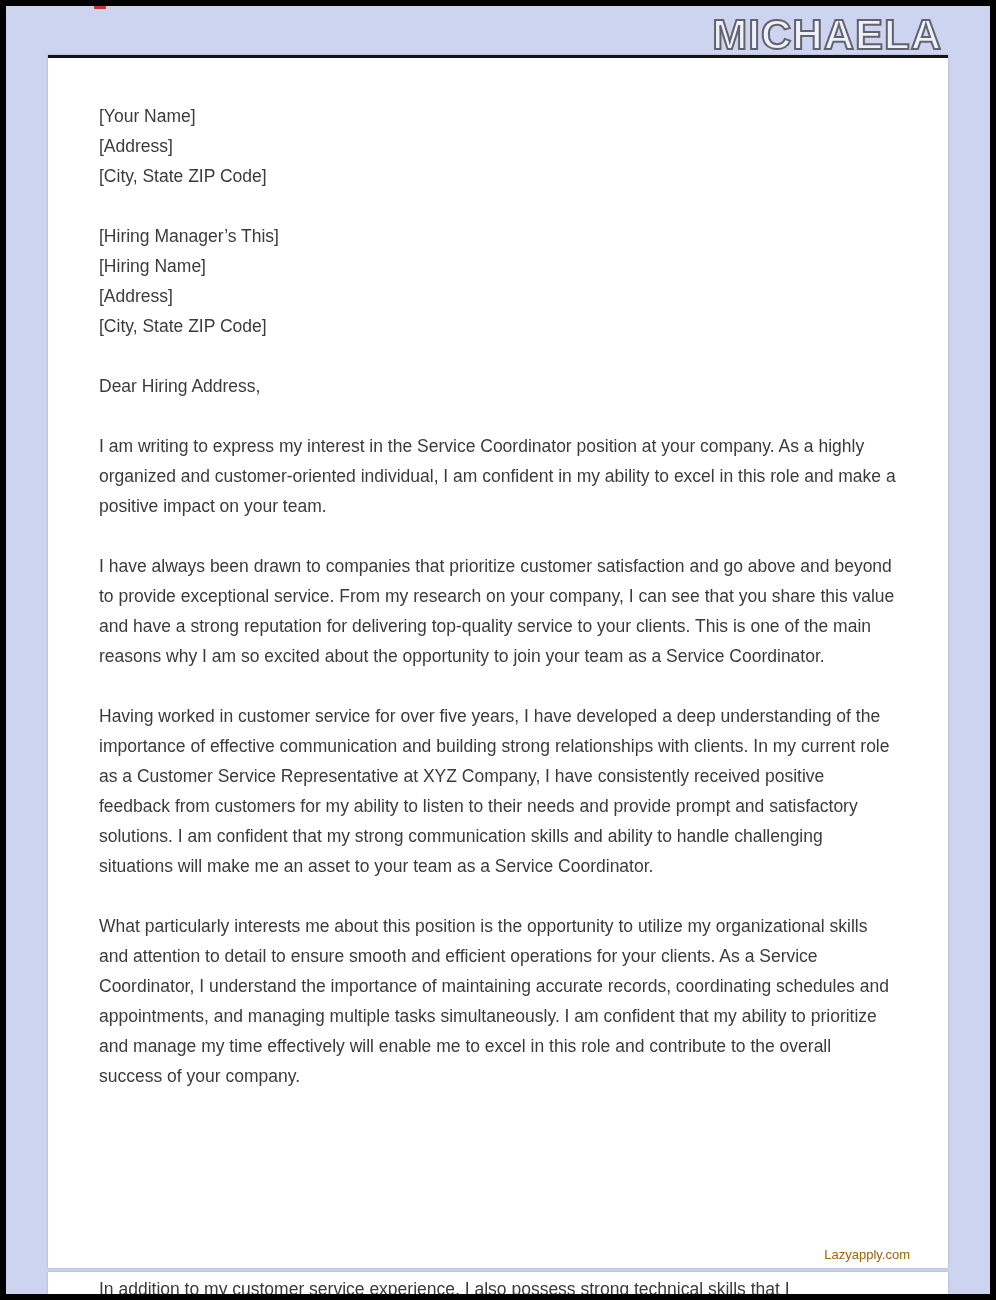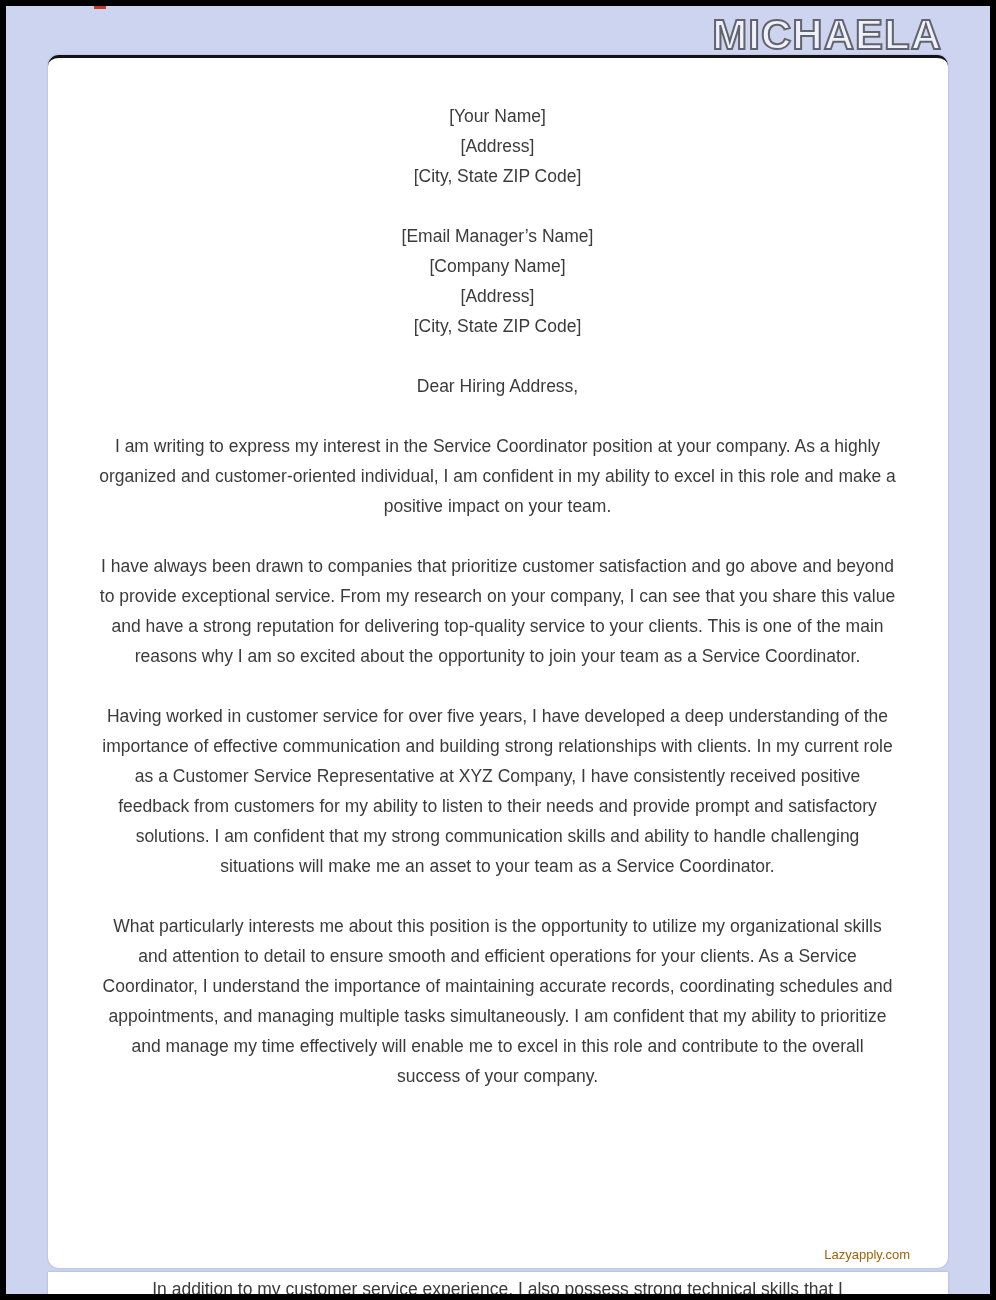--- a/index.html
+++ b/index.html
@@ -1,15 +1,15 @@
 <!DOCTYPE html>
 <html><head>
 <meta charset="utf-8">
 <style>
-  * { box-sizing: border-box; margin: 0; padding: 0; text-align: center; }
+  * { box-sizing: border-box; margin: 0; padding: 0; }
 
   html, body {
     width: 996px;
     height: 1300px;
     font-family: "Liberation Sans", sans-serif;
   }
 
   .frame {
     position: relative;
     width: 996px;
@@ -47,21 +47,20 @@
     left: 42px;
     width: 900px;
     background: #ffffff;
   }
 
   .page-1 {
     top: 49px;
     height: 1213px;
     border-top: 3px solid #141414;
     box-shadow: 0 0 2px rgba(40,40,80,0.25);
-    border-radius: 11px;
   }
 
   .page-2 {
     top: 1266px;
     height: 30px;
     overflow: hidden;
     box-shadow: 0 0 2px rgba(40,40,80,0.25);
   }
 
   .letter-body {
@@ -100,22 +99,22 @@
   <div class="page page-1">
     <div class="letter-body">
 
       <div class="addr-block">
         <div>[Your Name]</div>
         <div>[Address]</div>
         <div>[City, State ZIP Code]</div>
       </div>
 
       <div class="addr-block">
-        <div>[Email Manager’s Name]</div>
-        <div>[Company Name]</div>
+        <div>[Hiring Manager’s This]</div>
+        <div>[Hiring Name]</div>
         <div>[Address]</div>
         <div>[City, State ZIP Code]</div>
       </div>
 
       <p>Dear Hiring Address,</p>
 
       <p>I am writing to express my interest in the Service Coordinator position at your company. As a highly organized and customer-oriented individual, I am confident in my ability to excel in this role and make a positive impact on your team.</p>
       <p>I have always been drawn to companies that prioritize customer satisfaction and go above and beyond to provide exceptional service. From my research on your company, I can see that you share this value and have a strong reputation for delivering top-quality service to your clients. This is one of the main reasons why I am so excited about the opportunity to join your team as a Service Coordinator.</p>
       <p>Having worked in customer service for over five years, I have developed a deep understanding of the importance of effective communication and building strong relationships with clients. In my current role as a Customer Service Representative at XYZ Company, I have consistently received positive feedback from customers for my ability to listen to their needs and provide prompt and satisfactory solutions. I am confident that my strong communication skills and ability to handle challenging situations will make me an asset to your team as a Service Coordinator.</p>
       <p>What particularly interests me about this position is the opportunity to utilize my organizational skills and attention to detail to ensure smooth and efficient operations for your clients. As a Service Coordinator, I understand the importance of maintaining accurate records, coordinating schedules and appointments, and managing multiple tasks simultaneously. I am confident that my ability to prioritize and manage my time effectively will enable me to excel in this role and contribute to the overall success of your company.</p>

